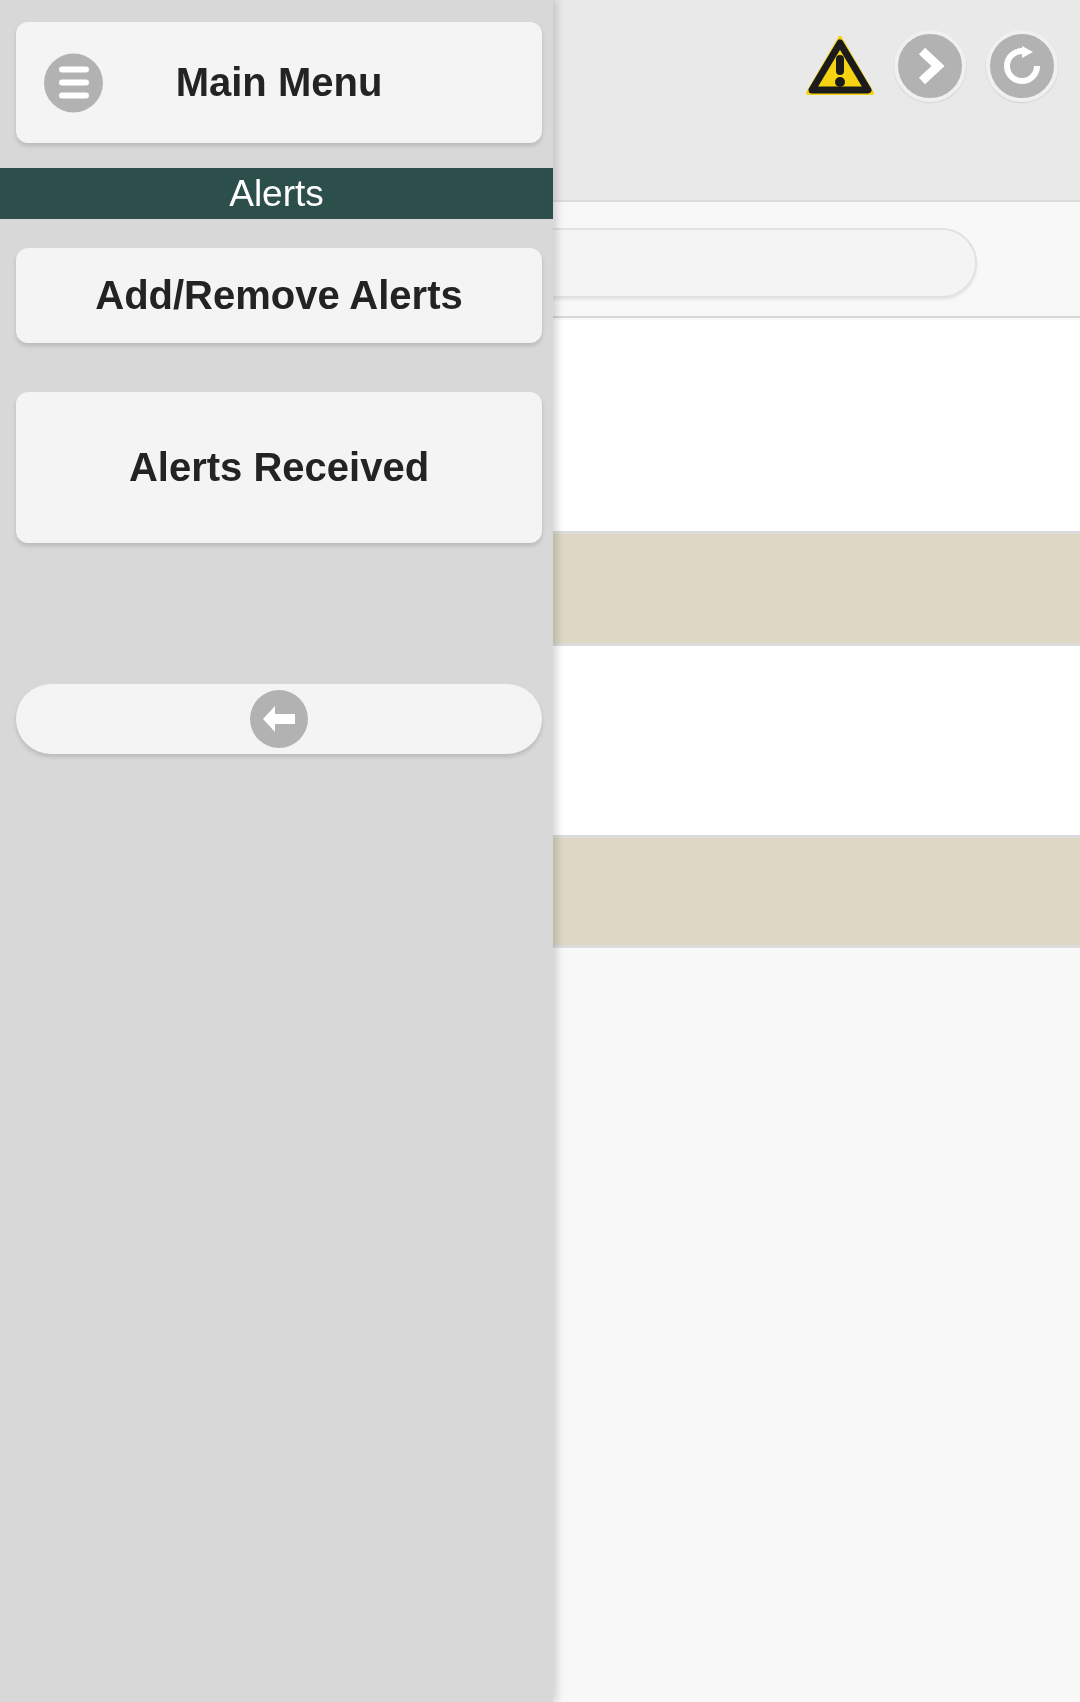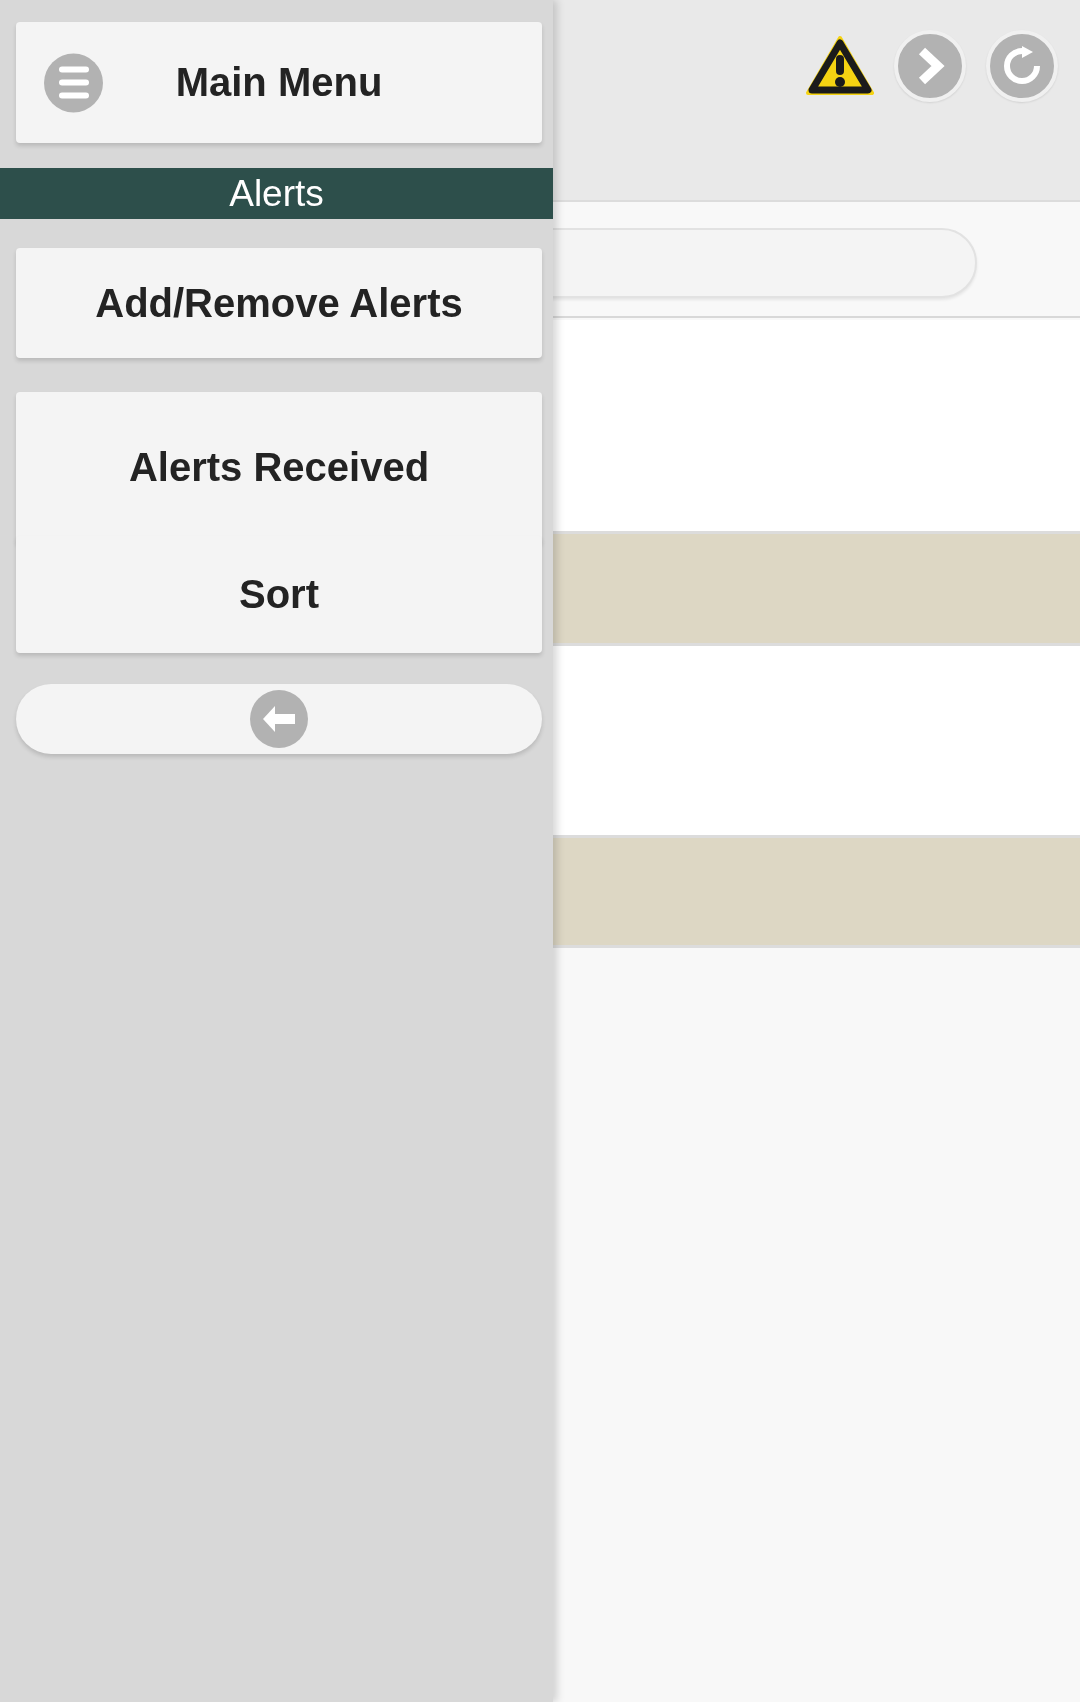--- a/index.html
+++ b/index.html
@@ -143,21 +143,21 @@
     background: #d8d8d8;
     box-shadow: 4px 0 8px rgba(0,0,0,0.16);
     z-index: 10;
   }
 
   .drawer-card {
     position: absolute;
     left: 16px;
     width: 526px;
     background: #f4f4f4;
-    border-radius: 4px;
+    border-radius: 12px;
     box-shadow: 0 3px 4px rgba(0,0,0,0.14);
     display: flex;
     align-items: center;
     justify-content: center;
     box-sizing: border-box;
   }
   .drawer-card-label {
     font-size: 40px;
     font-weight: bold;
     color: #232323;
@@ -201,21 +201,21 @@
     display: flex;
     align-items: center;
     justify-content: center;
   }
   #section-header-label {
     color: #ffffff;
     font-size: 37px;
     letter-spacing: 0px;
   }
 
-  #menu-item-0 { top: 248px; height: 110px; }
+  #menu-item-0 { top: 248px; height: 95px; }
   #menu-item-1 { top: 392px; height: 151px; }
   #menu-item-2 { top: 536px; height: 117px; }
 
   #back-card {
     top: 684px;
     height: 70px;
     border-radius: 40px;
   }
   #back-icon {
     width: 58px; height: 58px;
@@ -310,23 +310,20 @@
   </div>
 
   <div class="drawer-card" id="menu-item-0">
     <span class="drawer-card-label">Add/Remove Alerts</span>
   </div>
 
   <div class="drawer-card" id="menu-item-1">
     <span class="drawer-card-label">Alerts Received</span>
   </div>
 
-  <div class="drawer-card" id="menu-item-2">
-    <span class="drawer-card-label">Sort</span>
-  </div>
 
   <div class="drawer-card" id="back-card">
     <span id="back-icon">
       <svg width="38" height="34" viewBox="0 0 38 34" aria-hidden="true">
         <path d="M15 4 L3 17 L15 30 Z" fill="#ffffff"></path>
         <rect x="13" y="12" width="22" height="10" fill="#ffffff"></rect>
       </svg>
     </span>
   </div>
 

